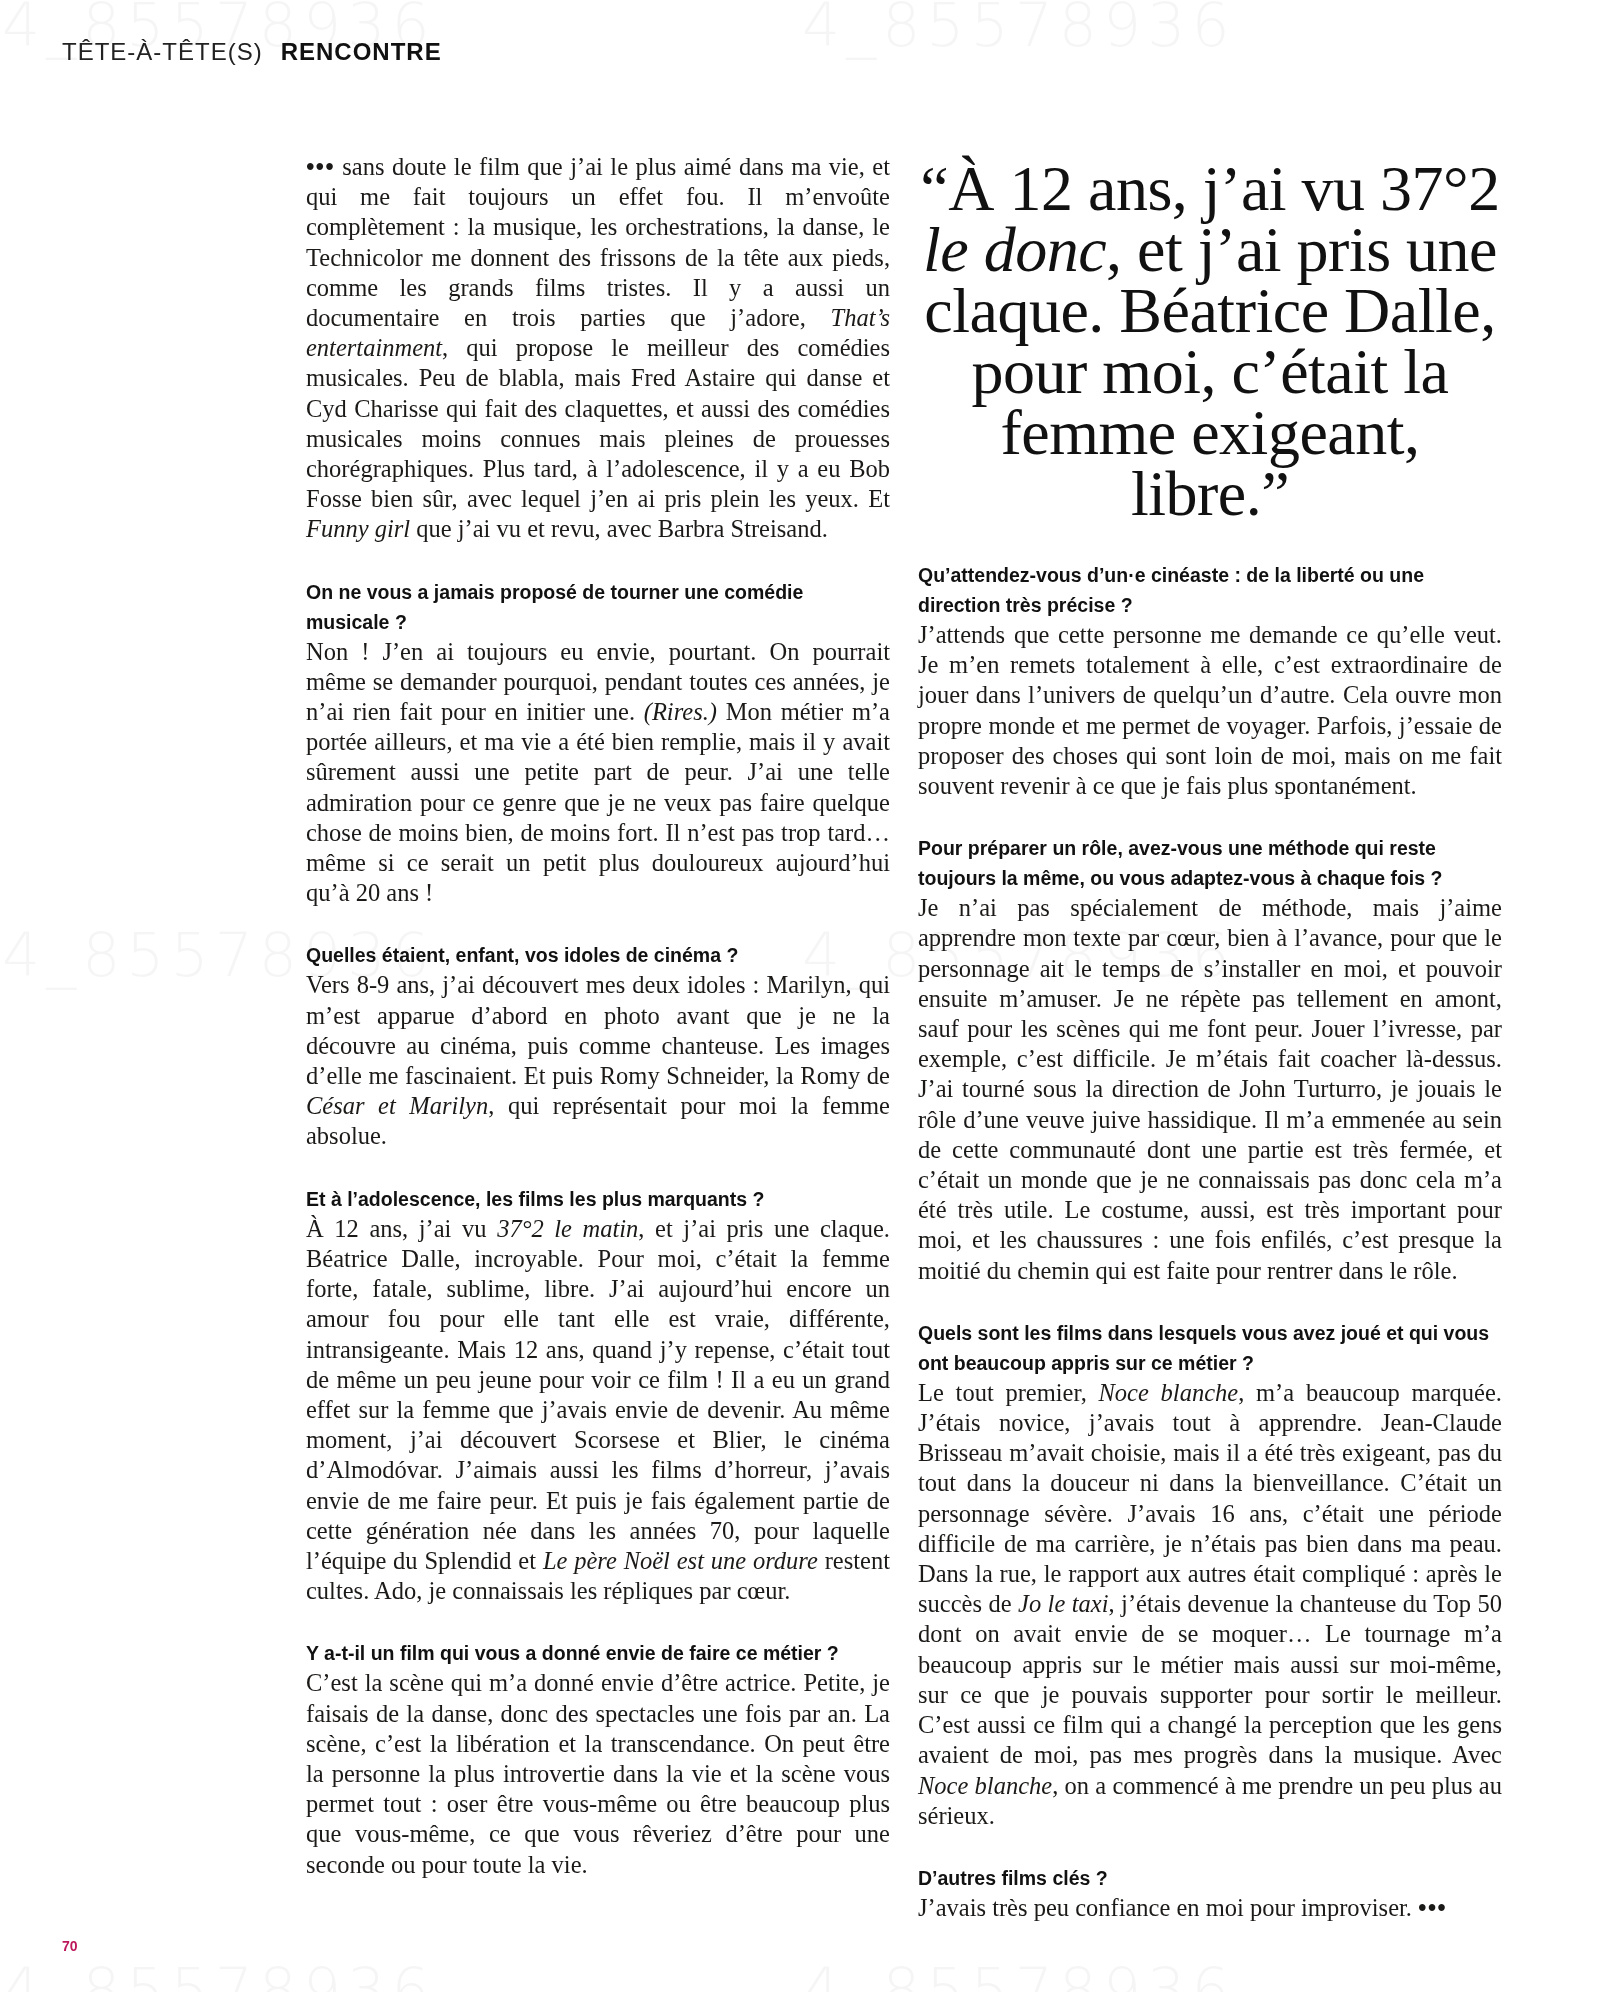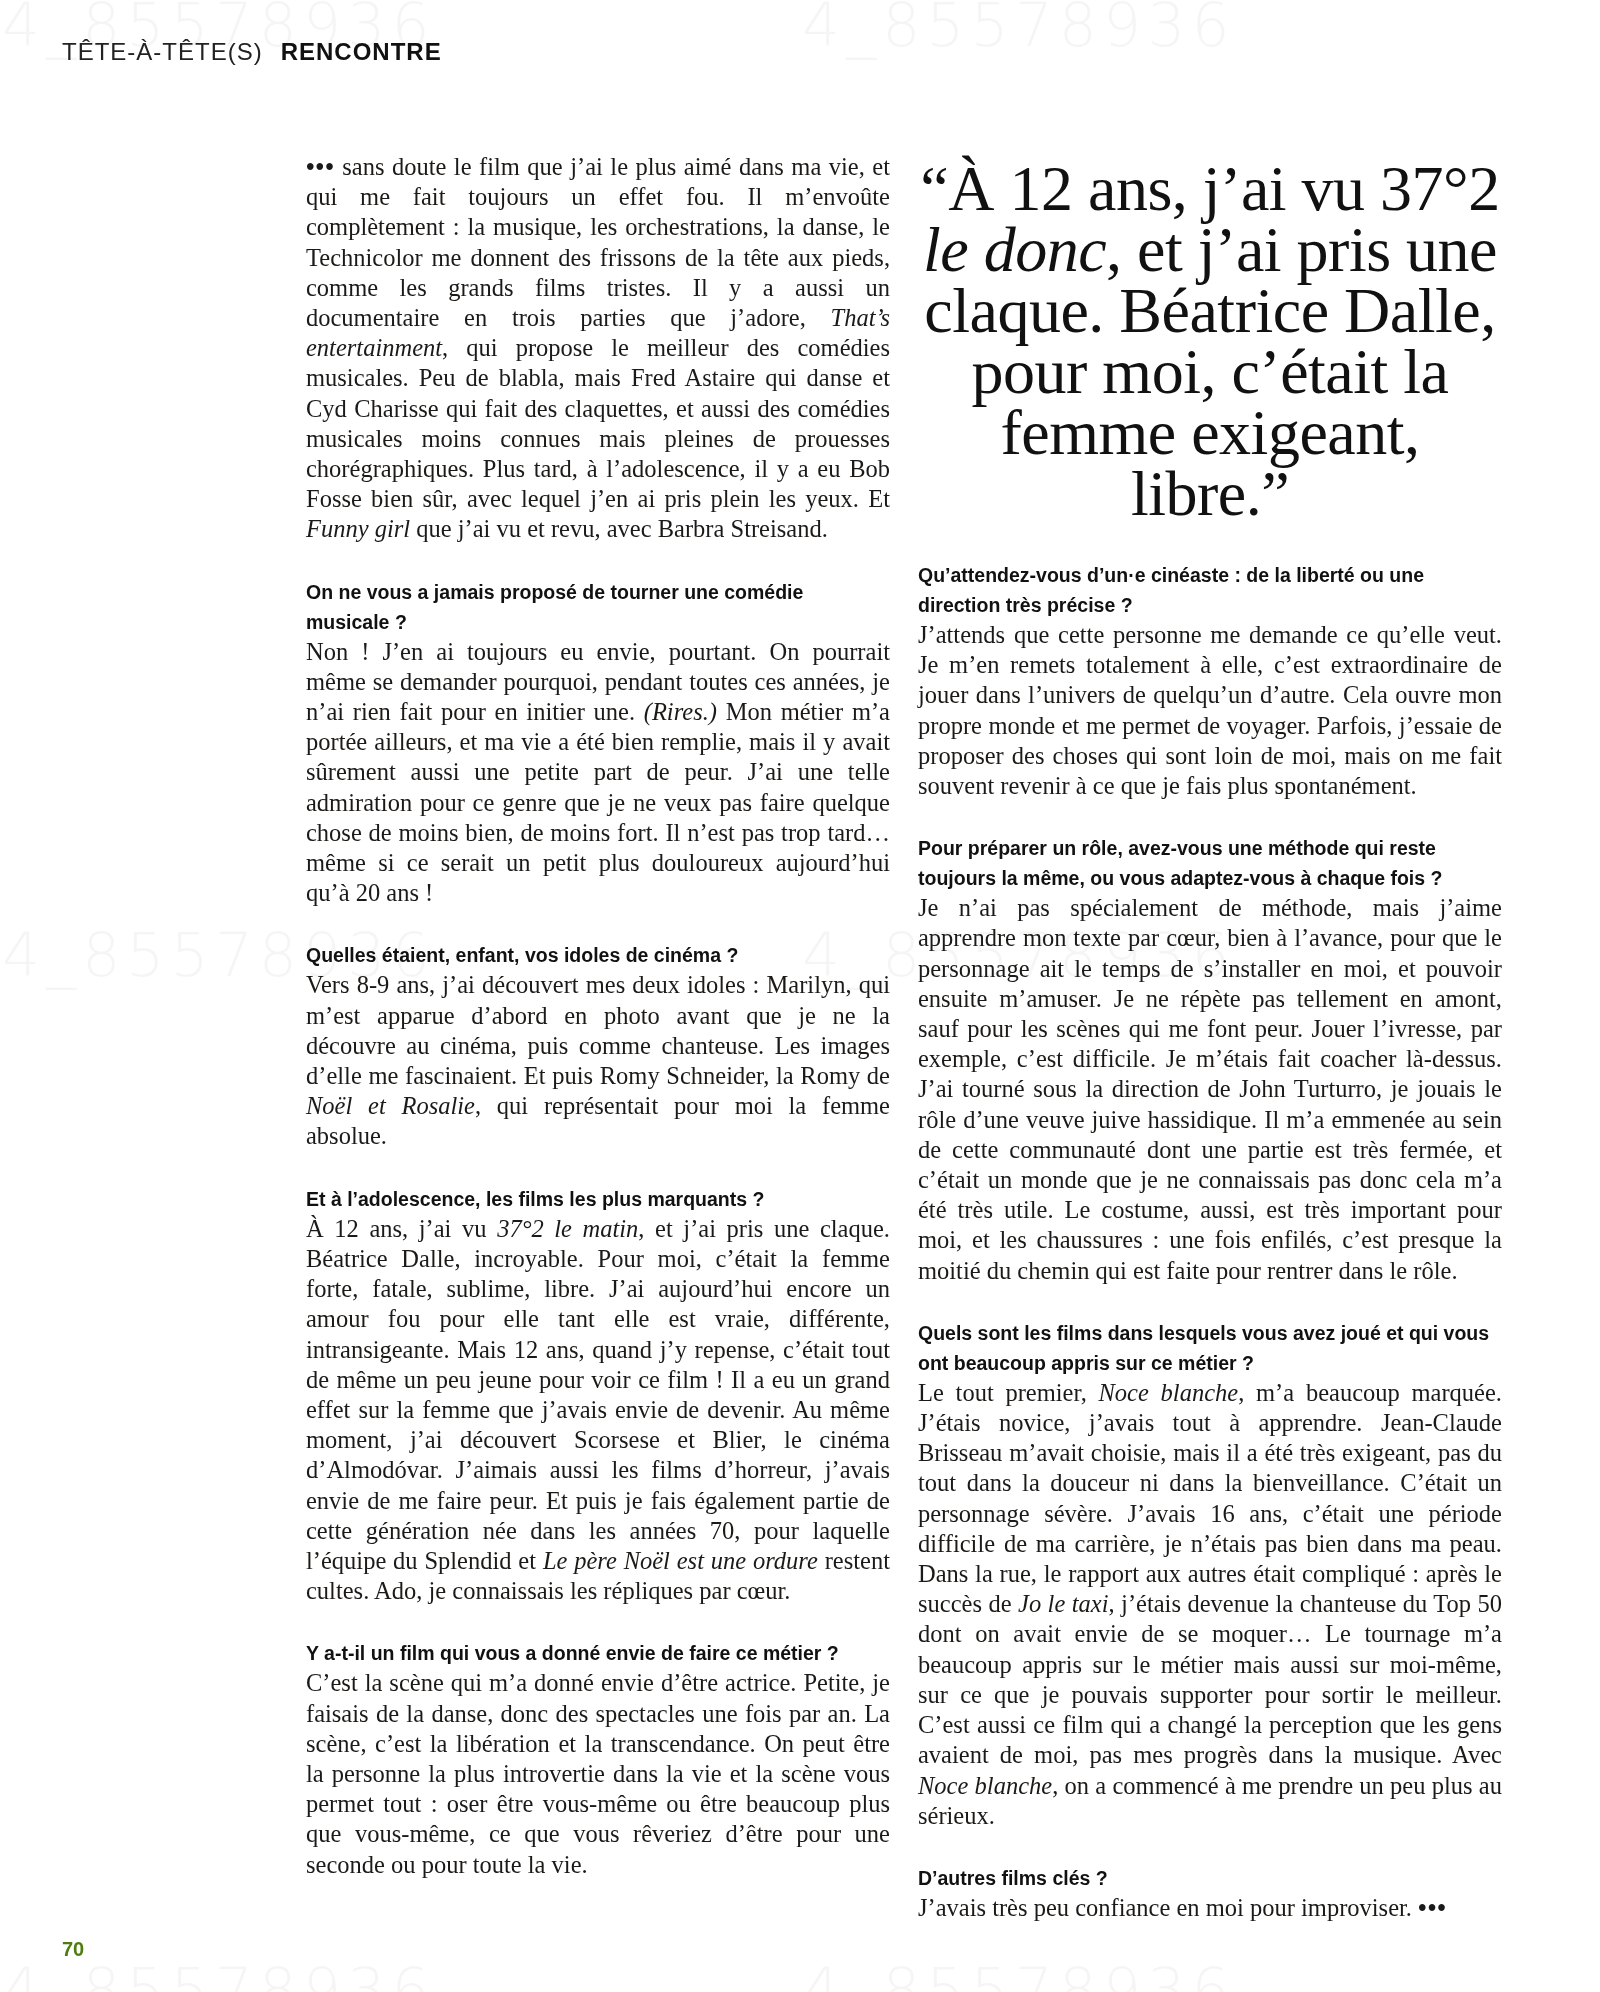--- a/index.html
+++ b/index.html
@@ -13,21 +13,21 @@
 
   .running-head {
     position: absolute; left: 50px; top: 38px;
     font-family: "Liberation Sans", sans-serif; font-size: 24px; letter-spacing: 1px;
   }
   .running-head .section { font-weight: 400; color: #222; }
   .running-head .rubric { font-weight: 700; margin-left: 18px; color: #111; }
 
   .folio {
     position: absolute; left: 50px; top: 1938px;
-    font-family: "Liberation Sans", sans-serif; font-weight: 700; font-size: 20px; color: #4d7c0f;
+    font-family: "Liberation Sans", sans-serif; font-weight: 700; font-size: 14px; color: #be185d;
   }
 
   .col {
     position: absolute; top: 152px;
     font-family: "Liberation Serif", serif; font-size: 24.5px; line-height: 30.2px;
     text-align: justify; hyphens: auto;
   }
   .col-left { left: 294px; width: 584px; }
   .col-right { left: 906px; width: 584px; top: 560px; }
 
@@ -62,21 +62,21 @@
     <span class="section">TÊTE-À-TÊTE(S)</span><span class="rubric">RENCONTRE</span>
   </div>
 
   <div class="col col-left">
     <p class="a"><span class="dots">•••</span><span> sans doute le film que j’ai le plus aimé dans ma vie, et qui me fait toujours un effet fou. Il m’envoûte complètement : la musique, les orchestrations, la danse, le Technicolor me donnent des frissons de la tête aux pieds, comme les grands films tristes. Il y a aussi un documentaire en trois parties que j’adore, </span><em>That’s entertainment</em><span>, qui propose le meilleur des comédies musicales. Peu de blabla, mais Fred Astaire qui danse et Cyd Charisse qui fait des claquettes, et aussi des comédies musicales moins connues mais pleines de prouesses chorégraphiques. Plus tard, à l’adolescence, il y a eu Bob Fosse bien sûr, avec lequel j’en ai pris plein les yeux. Et </span><em>Funny girl</em><span> que j’ai vu et revu, avec Barbra Streisand.</span></p>
 
     <p class="q">On ne vous a jamais proposé de tourner une comédie musicale ?</p>
     <p class="a"><span>Non ! J’en ai toujours eu envie, pourtant. On pourrait même se demander pourquoi, pendant toutes ces années, je n’ai rien fait pour en initier une. </span><em>(Rires.)</em><span> Mon métier m’a portée ailleurs, et ma vie a été bien remplie, mais il y avait sûrement aussi une petite part de peur. J’ai une telle admiration pour ce genre que je ne veux pas faire quelque chose de moins bien, de moins fort. Il n’est pas trop tard… même si ce serait un petit plus douloureux aujourd’hui qu’à 20 ans !</span></p>
 
     <p class="q">Quelles étaient, enfant, vos idoles de cinéma ?</p>
-    <p class="a"><span>Vers 8-9 ans, j’ai découvert mes deux idoles : Marilyn, qui m’est apparue d’abord en photo avant que je ne la découvre au cinéma, puis comme chanteuse. Les images d’elle me fascinaient. Et puis Romy Schneider, la Romy de </span><em>Noël et Rosalie</em><span>, qui représentait pour moi la femme absolue.</span></p>
+    <p class="a"><span>Vers 8-9 ans, j’ai découvert mes deux idoles : Marilyn, qui m’est apparue d’abord en photo avant que je ne la découvre au cinéma, puis comme chanteuse. Les images d’elle me fascinaient. Et puis Romy Schneider, la Romy de </span><em>César et Marilyn</em><span>, qui représentait pour moi la femme absolue.</span></p>
 
     <p class="q">Et à l’adolescence, les films les plus marquants ?</p>
     <p class="a"><span>À 12 ans, j’ai vu </span><em>37°2 le matin</em><span>, et j’ai pris une claque. Béatrice Dalle, incroyable. Pour moi, c’était la femme forte, fatale, sublime, libre. J’ai aujourd’hui encore un amour fou pour elle tant elle est vraie, différente, intransigeante. Mais 12 ans, quand j’y repense, c’était tout de même un peu jeune pour voir ce film ! Il a eu un grand effet sur la femme que j’avais envie de devenir. Au même moment, j’ai découvert Scorsese et Blier, le cinéma d’Almodóvar. J’aimais aussi les films d’horreur, j’avais envie de me faire peur. Et puis je fais également partie de cette génération née dans les années 70, pour laquelle l’équipe du Splendid et </span><em>Le père Noël est une ordure</em><span> restent cultes. Ado, je connaissais les répliques par cœur.</span></p>
 
     <p class="q">Y a-t-il un film qui vous a donné envie de faire ce métier ?</p>
     <p class="a">C’est la scène qui m’a donné envie d’être actrice. Petite, je faisais de la danse, donc des spectacles une fois par an. La scène, c’est la libération et la transcendance. On peut être la personne la plus introvertie dans la vie et la scène vous permet tout : oser être vous-même ou être beaucoup plus que vous-même, ce que vous rêveriez d’être pour une seconde ou pour toute la vie.</p>
   </div>
 
   <div class="pullquote"><span>“À 12 ans, j’ai vu 37°2</span><br><em>le donc</em><span>, et j’ai pris une claque. Béatrice Dalle, pour moi, c’était la femme exigeant, libre.”</span></div>
 

